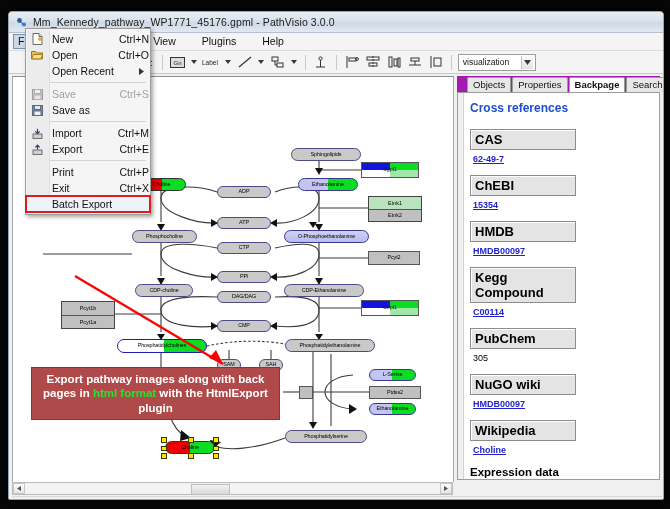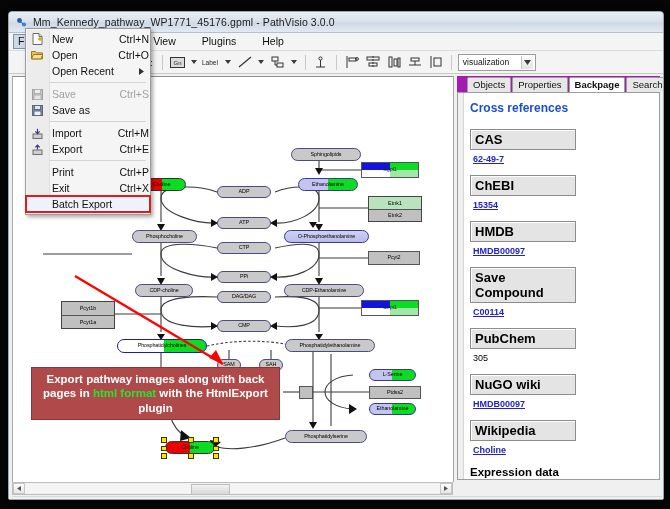--- a/index.html
+++ b/index.html
@@ -457,21 +457,21 @@
 
         <div class="bp-box">CAS</div>
         <div class="bp-val"><a href="#">62-49-7</a></div>
 
         <div class="bp-box">ChEBI</div>
         <div class="bp-val"><a href="#">15354</a></div>
 
         <div class="bp-box">HMDB</div>
         <div class="bp-val"><a href="#">HMDB00097</a></div>
 
-        <div class="bp-box">Save Compound</div>
+        <div class="bp-box">Kegg Compound</div>
         <div class="bp-val"><a href="#">C00114</a></div>
 
         <div class="bp-box">PubChem</div>
         <div class="bp-val">305</div>
 
         <div class="bp-box">NuGO wiki</div>
         <div class="bp-val"><a href="#">HMDB00097</a></div>
 
         <div class="bp-box">Wikipedia</div>
         <div class="bp-val"><a href="#">Choline</a></div>

